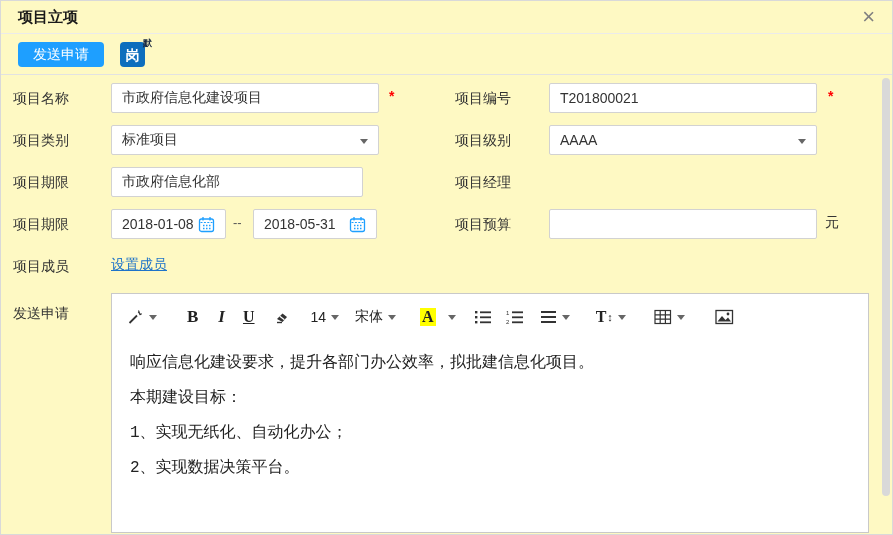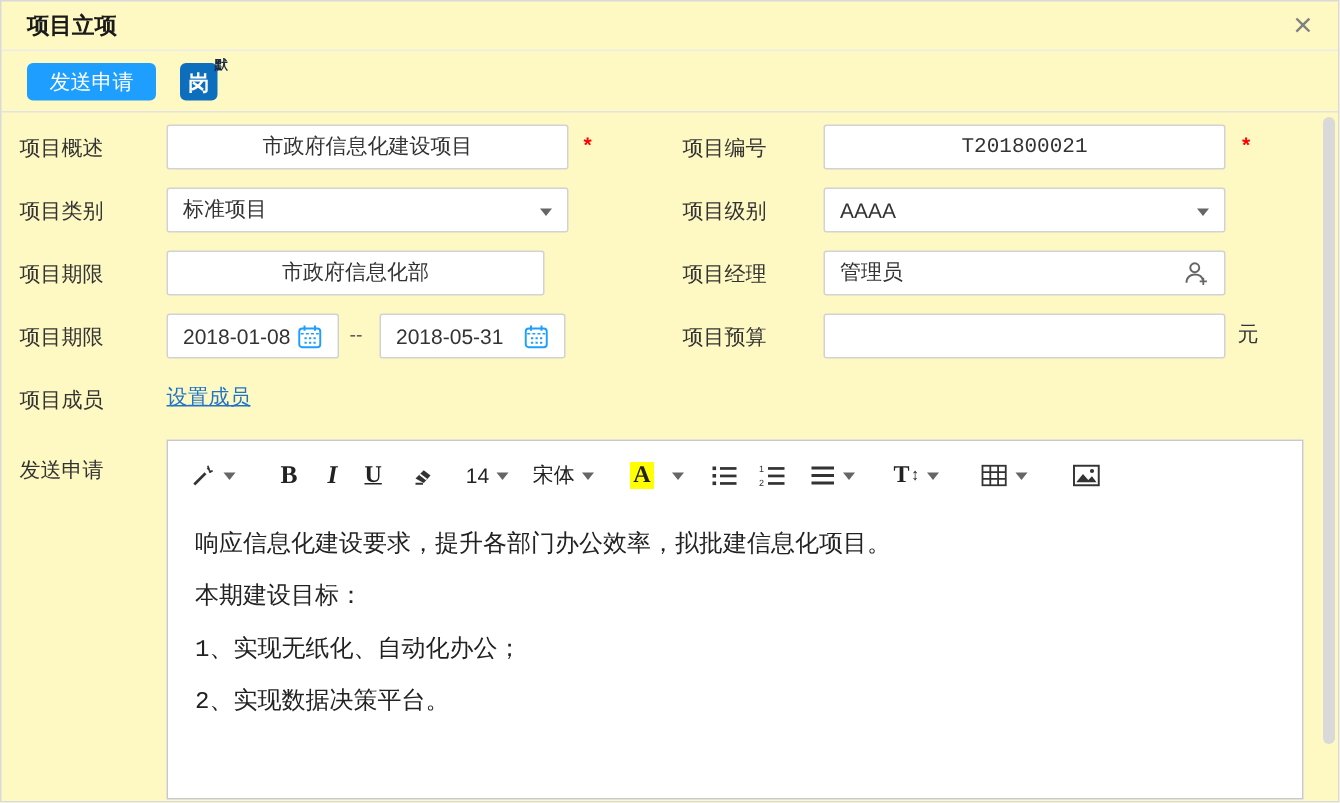--- a/index.html
+++ b/index.html
@@ -16,21 +16,21 @@
   .send-btn { height:25px; padding:0 15px; background:#1E9FFF; color:#fff; font-size:14px; border:none; border-radius:4px; font-family:"Liberation Sans",sans-serif; cursor:pointer; }
   .post-icon { position:relative; width:25px; height:25px; margin-left:16px; background:#0d6ebd; border-radius:4px; display:flex; align-items:center; justify-content:center; cursor:pointer; }
   .post-glyph { color:#fff; font-size:14px; font-weight:bold; line-height:1; }
   .post-badge { position:absolute; top:-5px; right:-7px; font-size:9px; font-weight:bold; color:#1b2a41; }
 
   
   .form { position:absolute; left:0; top:74px; right:0; bottom:0; }
   .abs { position:absolute; }
   .lbl { font-size:14px; color:#333; line-height:20px; white-space:nowrap; }
   .fld { height:30px; border:1px solid #d2d2d2; border-radius:2px; background:#fff; font-size:14px; color:#333; padding:0 10px; display:flex; align-items:center; }
-  input.fld { font-family:Liberation Mono, monospace; outline:none; width:100%;text-align:center; }
+  input.fld { font-family:Liberation Sans, sans-serif; outline:none; width:100%; }
   .star { color:#ff0000; font-size:14px; font-weight:bold; }
   .caret { width:0; height:0; border-left:4px solid transparent; border-right:4px solid transparent; border-top:5px solid #666; }
   .fld .caret { position:absolute; right:10px; top:13px; }
   .sep { font-size:13px; color:#555; }
   .unit { font-size:14px; color:#333; }
   .link { font-size:14px; color:#1f74c9; text-decoration:underline; cursor:pointer; }
 
   
   .editor { position:absolute; left:110px; top:218px; width:758px; height:240px; border:1px solid #c9c9c9; background:#fff; }
   .ed-toolbar { height:46px; display:flex; align-items:center; padding:0 14px; }
@@ -70,51 +70,41 @@
   <div class="actionbar">
     <button class="send-btn">发送申请</button>
     <div class="post-icon">
       <span class="post-glyph">岗</span>
       <span class="post-badge">默</span>
     </div>
   </div>
 
   <div class="form">
 
-    <div class="abs lbl" style="left:12px;top:13px;">项目概述</div>
+    <div class="abs lbl" style="left:12px;top:13px;">项目名称</div>
     <input class="abs fld" style="left: 110px; top: 8px; width: 268px;" value="市政府信息化建设项目">
     <div class="abs star" style="left:388px;top:13px;">*</div>
     <div class="abs lbl" style="left:454px;top:13px;">项目编号</div>
     <input class="abs fld" style="left: 548px; top: 8px; width: 268px;" value="T201800021">
     <div class="abs star" style="left:827px;top:13px;">*</div>
 
     <div class="abs lbl" style="left:12px;top:55px;">项目类别</div>
     <div class="abs fld" style="left:110px;top:50px;width:268px;">
       <span>标准项目</span>
       <span class="caret"></span>
     </div>
     <div class="abs lbl" style="left:454px;top:55px;">项目级别</div>
     <div class="abs fld" style="left:548px;top:50px;width:268px;">
       <span>AAAA</span>
       <span class="caret"></span>
     </div>
 
     <div class="abs lbl" style="left:12px;top:97px;">项目期限</div>
     <input class="abs fld" style="left: 110px; top: 92px; width: 252px;" value="市政府信息化部">
     <div class="abs lbl" style="left:454px;top:97px;">项目经理</div>
-    <div class="abs fld" style="left:548px;top:92px;width:268px;">
-      <span style="flex:1">管理员</span>
-      <span>
-        <svg width="18" height="18" viewBox="0 0 18 18" fill="none" stroke="#666" stroke-width="1.3">
-          <circle cx="8.5" cy="5.5" r="3"></circle>
-          <path d="M3 15.5 C3 11.5 6 10 8.5 10 C11 10 13.5 11.2 14 14"></path>
-          <path d="M14.2 12.2 V17 M11.8 14.6 H16.6" stroke-width="1.2"></path>
-        </svg>
-      </span>
-    </div>
 
     <div class="abs lbl" style="left:12px;top:139px;">项目期限</div>
     <div class="abs fld" style="left:110px;top:134px;width:115px;">
       <span style="flex:1">2018-01-08</span>
       <span>
         <svg width="17" height="17" viewBox="0 0 17 17" fill="none" stroke="#1E9FFF" stroke-width="1.3">
           <rect x="1.5" y="3" width="14" height="12.5" rx="2"></rect>
           <path d="M5 1 V4.5 M12 1 V4.5"></path>
           <path d="M2.5 6.5 H14.5" stroke-dasharray="2 1.4" stroke-width="1.1"></path>
           <path d="M5 9.5 H6.5 M8 9.5 H9.5 M11 9.5 H12.5 M5 12.5 H6.5 M8 12.5 H9.5 M11 12.5 H12.5" stroke-width="1.4"></path>

